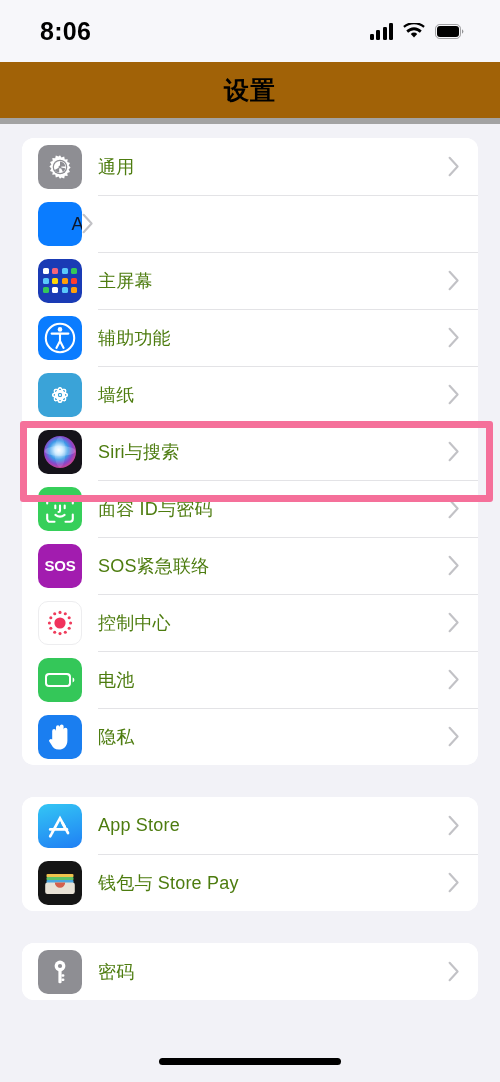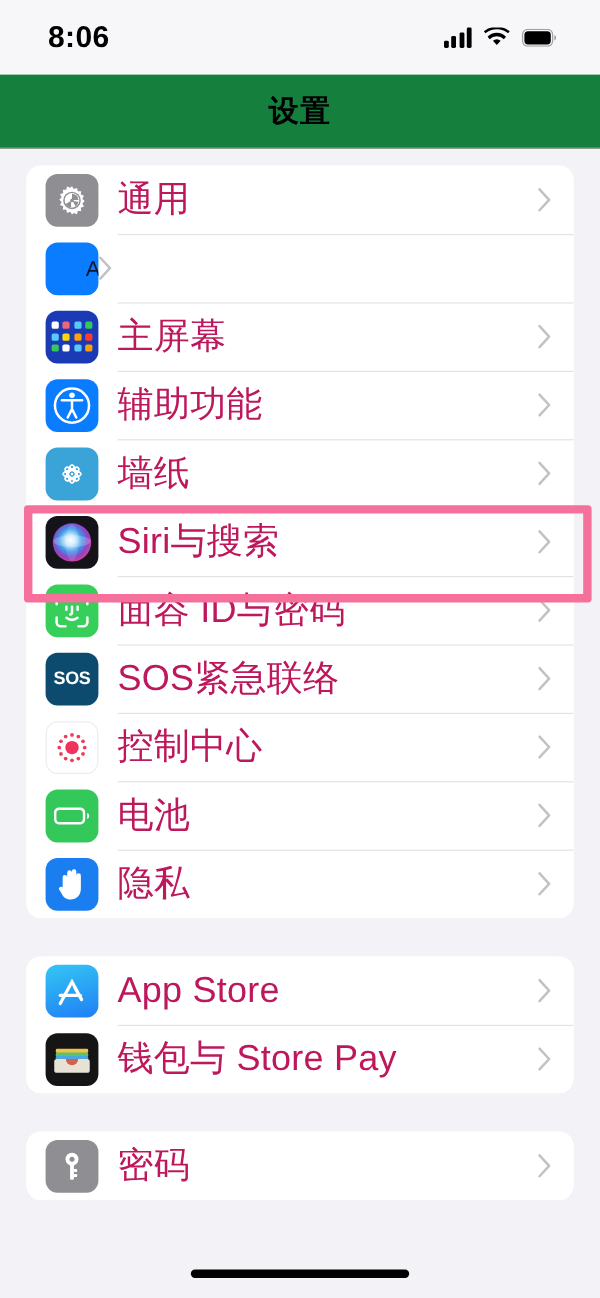--- a/index.html
+++ b/index.html
@@ -55,25 +55,25 @@
   .signal-bars i:nth-child(2) { height: 9.5px; }
   .signal-bars i:nth-child(3) { height: 13px; }
   .signal-bars i:nth-child(4) { height: 17px; }
 
   .wifi-icon { width: 22px; height: 17px; display:block; }
   .battery-icon { width: 29px; height: 15px; display:block; }
 
   
   .nav-bar {
     height: 62px;
-    background: #15803d;
+    background: #a16207;
     display: flex;
     align-items: center;
     justify-content: center;
-    border-bottom: 1px solid #a3a3a3;
+    border-bottom: 6px solid #a3a3a3;
   }
   .nav-title {
     font-size: 25px;
     font-weight: bold;
     color: #000;
     letter-spacing: 1px;
   }
 
   
   .content {
@@ -124,22 +124,22 @@
     overflow: hidden;
     display: flex;
     align-items: center;
     justify-content: center;
   }
   .row-icon svg { display: block; }
 
   .row-label {
     flex: 1;
     margin-left: 16px;
-    font-size: 30px;
-    color: #be185d;
+    font-size: 18px;
+    color: #4d7c0f;
     letter-spacing: 0.2px;
     white-space: nowrap;
   }
 
   .chevron {
     flex: 0 0 auto;
     width: 12px;
     height: 21px;
     margin-right: 4px;
   }
@@ -173,21 +173,21 @@
 
   
   .ic-general   { background: #8e8e93; }
   .ic-control   { background: #8e8e93; }
   .ic-display   { background: #0a7cff; }
   .ic-home      { background: #1a3bb5; }
   .ic-access    { background: #0a7cff; }
   .ic-wallpaper { background: #3aa3d8; }
   .ic-siri      { background: #15131a; }
   .ic-faceid    { background: #36cf5a; }
-  .ic-sos       { background: #0c4a6e; }
+  .ic-sos       { background: #a21caf; }
   .ic-exposure  { background: #ffffff; border: 1px solid #ededef; }
   .ic-battery   { background: #34c759; }
   .ic-privacy   { background: #1a7ef0; }
   .ic-appstore  { background: linear-gradient(165deg,#34c6f4 0%,#1f7ff4 100%); }
   .ic-wallet    { background: #151515; }
   .ic-password  { background: #8e8e93; }
 
   .aa-text {
     color: #0f172a;
     font-size: 18px;

